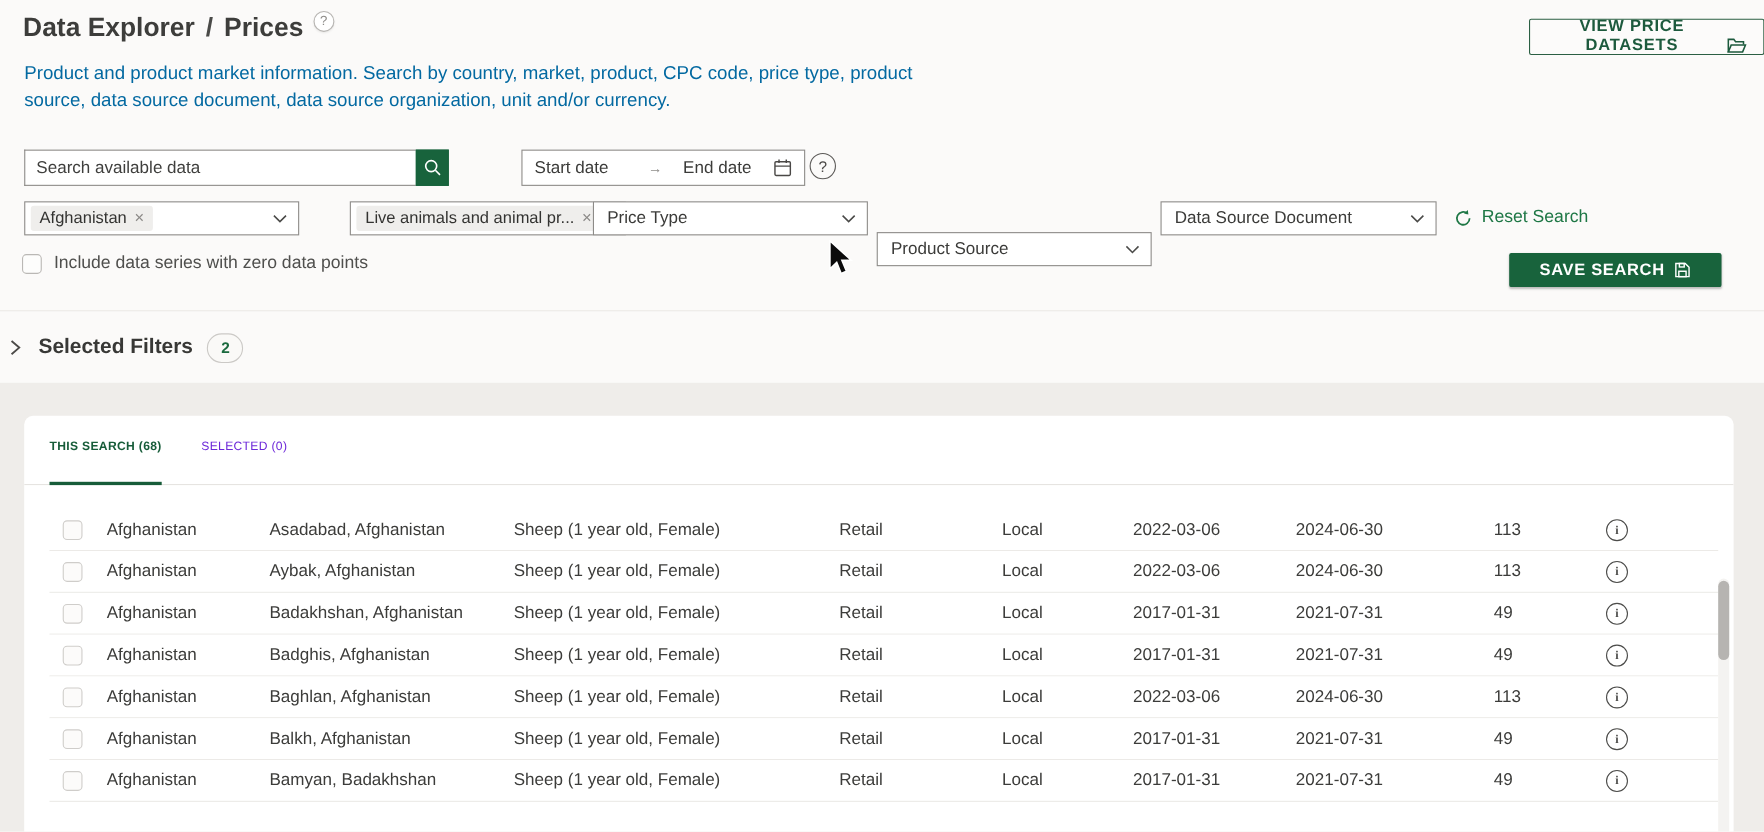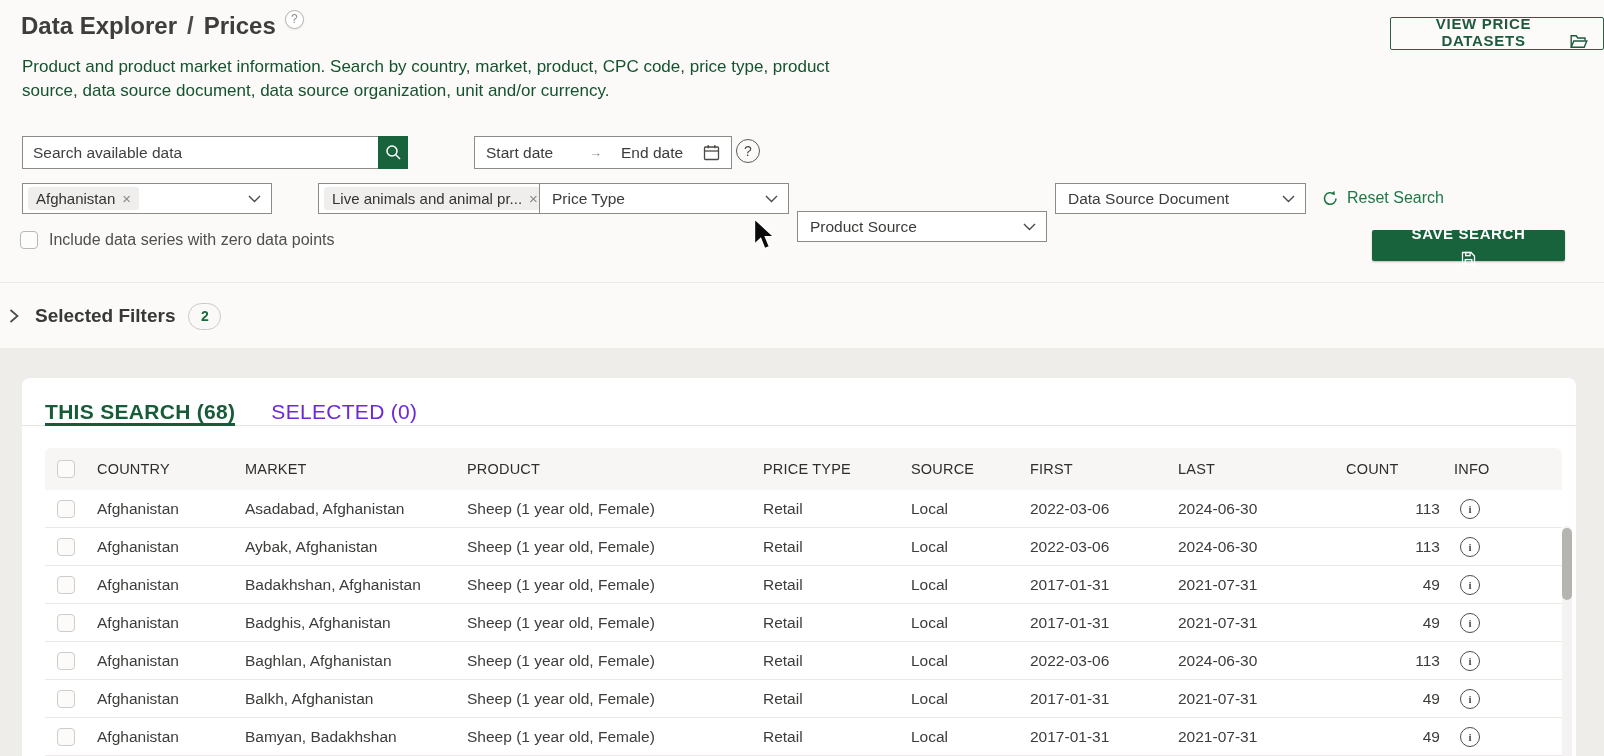--- a/index.html
+++ b/index.html
@@ -9,21 +9,21 @@
 
   
   .top-panel { position:absolute; left:0; top:0; width:100%; height:283px; background:#fbfaf9; border-bottom:1px solid #eceae7; }
 
   .breadcrumb { position:absolute; left:21px; top:12px; display:flex; align-items:center; font-size:24px; font-weight:700; color:#3d3d3b; }
   .breadcrumb .sep { margin:0 10px; color:#4a4a48; font-weight:700; }
   .help-circle { display:inline-flex; align-items:center; justify-content:center; width:19px; height:19px; border:1px solid #b7b5b2; border-radius:50%; background:#fff; color:#8d8b88; font-size:12px; font-weight:400; margin-left:9px; transform:translateY(-7px); box-shadow:0 1px 2px rgba(0,0,0,.08); }
 
   .view-datasets-btn { position:absolute; left:1390px; top:17px; height:33px; display:flex; align-items:flex-end; gap:9px; padding:0 15px; border:1px solid #2b5f43; border-radius:2px; background:#fcfbfa; color:#1d5a3d; font-size:15px; font-weight:700; letter-spacing:.7px; cursor:pointer; }
 
-  .description { position:absolute; left:22px; top:55px; width:856px; font-size:17px; line-height:24px; color:#14532d; }
+  .description { position:absolute; left:22px; top:55px; width:856px; font-size:17px; line-height:24px; color:#0369a1; }
 
   
   .search-wrap { position:absolute; left:22px; top:136px; width:386px; height:33px; display:flex; }
   .search-input { width:358px; height:33px; border:1px solid #8d8b88; border-right:none; background:#fff; padding:0 10px; font-size:15.5px; font-family:"Liberation Sans",sans-serif; color:#3a3a38; outline:none; }
   .search-input::placeholder { color:#3f3f3d; opacity:1; }
   .search-btn { width:30px; height:33px; background:#18633c; border:1px solid #18633c; display:flex; align-items:center; justify-content:center; cursor:pointer; }
 
   .date-box { position:absolute; left:474px; top:136px; width:258px; height:33px; border:1px solid #8d8b88; background:#fff; display:flex; align-items:center; padding:0 11px; font-size:15.5px; color:#3b3b39; }
   .date-box .start { width:103px; }
   .date-box .arrow { color:#8f8d8a; font-size:13px; width:32px; }
@@ -37,46 +37,46 @@
   .chip { display:flex; align-items:center; background:#efeeec; border-radius:3px; padding:3px 8px; font-size:15px; color:#333331; white-space:nowrap; }
   .chip .x { margin-left:7px; color:#8a8886; font-size:15px; cursor:pointer; }
   .mini-scroll { width:7px; height:21px; border-radius:4px; background:#b8b6b3; margin-left:5px; }
 
   .reset-search { position:absolute; left:1322px; top:189px; display:flex; align-items:center; gap:8px; color:#1e7745; font-size:16px; cursor:pointer; }
 
   .zero-row { position:absolute; left:20px; top:231px; display:flex; align-items:center; gap:11px; }
   .checkbox { width:18px; height:18px; border:1.5px solid #bab8b5; border-radius:4px; background:#fdfdfc; }
   .zero-label { font-size:16px; color:#4f4f4d; }
 
-  .save-btn { position:absolute; left:1372px; top:230px; width:193px; height:31px; background:#18633c; color:#fff; border:none; border-radius:2px; display:flex; align-items:center; justify-content:center; gap:9px; font-size:15px; font-weight:700; letter-spacing:.6px; cursor:pointer; box-shadow:0 1px 2px rgba(0,0,0,.25);flex-direction:column; }
+  .save-btn { position:absolute; left:1372px; top:230px; width:193px; height:31px; background:#18633c; color:#fff; border:none; border-radius:2px; display:flex; align-items:center; justify-content:center; gap:9px; font-size:15px; font-weight:700; letter-spacing:.6px; cursor:pointer; box-shadow:0 1px 2px rgba(0,0,0,.25); }
 
   
   .selected-row { position:absolute; left:0; top:284px; width:100%; height:64px; background:#fbfaf9; display:flex; align-items:center; }
   .sel-chevron { margin-left:8px; display:flex; }
   .sel-label { margin-left:15px; font-size:19px; font-weight:700; color:#383836; }
   .sel-badge { margin-left:13px; min-width:33px; height:27px; border:1px solid #cbc9c6; border-radius:14px; background:#faf9f7; display:flex; align-items:center; justify-content:center; font-size:14px; font-weight:700; color:#1b6a3e; padding:0 10px; }
 
   
   .band { position:absolute; left:0; top:348px; width:100%; bottom:0; background:#efedea; }
   .card { position:absolute; left:22px; top:30px; width:1554px; bottom:-4px; background:#fff; border-radius:8px 8px 0 0; overflow:hidden; }
 
   .tabs { display:flex; gap:36px; padding:22px 0 0 23px; border-bottom:1px solid #e6e4e1; }
-  .tab { font-size:21px; letter-spacing:.3px; padding-bottom:1px; position:relative; cursor:pointer; }
+  .tab { font-size:11px; letter-spacing:.3px; padding-bottom:28px; position:relative; cursor:pointer; }
   .tab.active { color:#175c39; font-weight:700; }
   .tab.inactive { color:#6d28d9; font-weight:400; }
   .tab.active::after { content:""; position:absolute; left:0; right:0; bottom:-1px; height:3px; background:#175c39; }
 
   
   .table { margin:22px 0 0 23px; width:1517px; }
   .trow { display:grid; grid-template-columns:52px 148px 222px 296px 148px 119px 148px 168px 94px 1fr; align-items:center; }
   .thead { height:42px; background:#f7f6f4; border-radius:6px 6px 0 0; font-size:14.5px; color:#2e2e2c; letter-spacing:.2px; }
   .tbody-row { height:38px; background:#fff; border-bottom:1px solid #eceae7; font-size:15.5px; color:#3c3c3a; }
   .cell-cb { display:flex; }
   .cell-cb .checkbox { margin-left:12px; width:18px; height:18px; border:1.5px solid #cfcdca; background:#fcfbfa; }
-  .cell-count { padding-left:12px;text-align:right; }
+  .cell-count { padding-left:12px; }
   .cell-info { padding-left:14px; display:flex; }
   .th-info { padding-left:14px; }
   .info-icon { width:20px; height:20px; border:1.4px solid #4c4c4a; border-radius:50%; display:flex; align-items:center; justify-content:center; font-size:11px; font-weight:700; color:#4c4c4a; margin-left:6px; cursor:pointer; font-family:"Liberation Serif",serif; }
 
   
   .vtrack { position:absolute; right:4px; top:148px; bottom:0; width:10px; background:#f4f3f1; border-radius:5px; }
   .vthumb { position:absolute; left:0; top:2px; width:10px; height:72px; background:#b6b4b1; border-radius:5px; }
 
   
   .cursor { position:absolute; left:752px; top:218px; pointer-events:none; z-index:50; }
@@ -231,34 +231,20 @@
 
   <div class="band">
     <div class="card">
 
       <div class="tabs">
         <div class="tab active">THIS SEARCH (68)</div>
         <div class="tab inactive">SELECTED (0)</div>
       </div>
 
       <div class="table">
-        <div class="trow thead">
-          <div class="cell-cb">
-              <span class="checkbox"></span>
-            </div>
-          <div>COUNTRY</div>
-          <div>MARKET</div>
-          <div>PRODUCT</div>
-          <div>PRICE TYPE</div>
-          <div>SOURCE</div>
-          <div>FIRST</div>
-          <div>LAST</div>
-          <div>COUNT</div>
-          <div class="th-info">INFO</div>
-        </div>
         <div>
   <div class="trow tbody-row">
     <div class="cell-cb">
                 <span class="checkbox"></span>
               </div>
     <div>Afghanistan</div>
     <div>Asadabad, Afghanistan</div>
     <div>Sheep (1 year old, Female)</div>
     <div>Retail</div>
     <div>Local</div>

